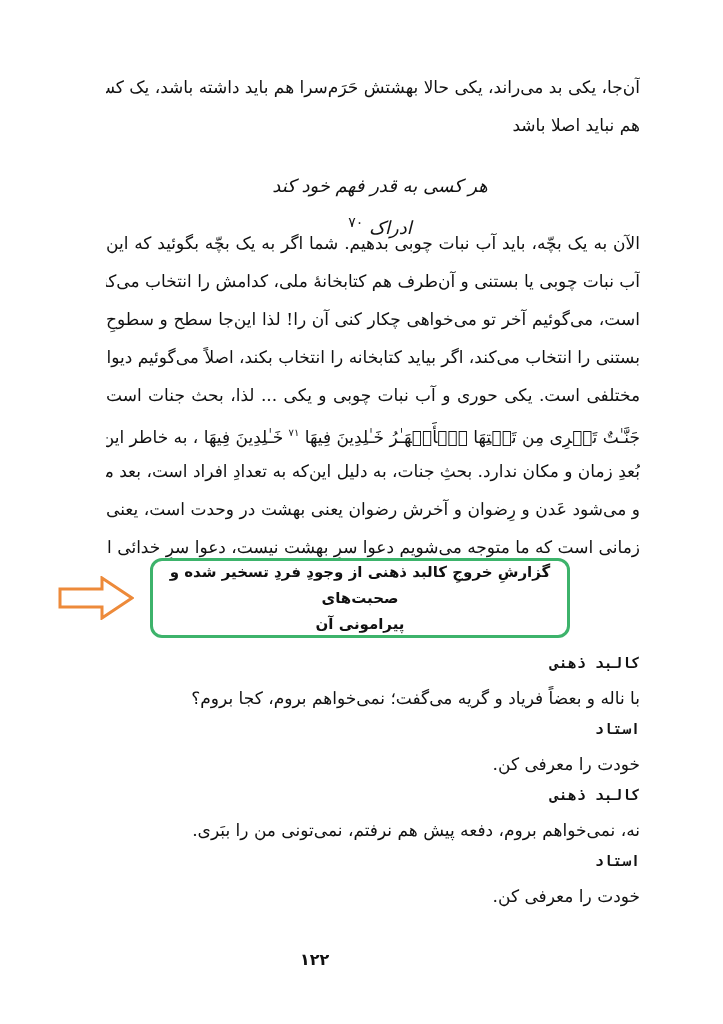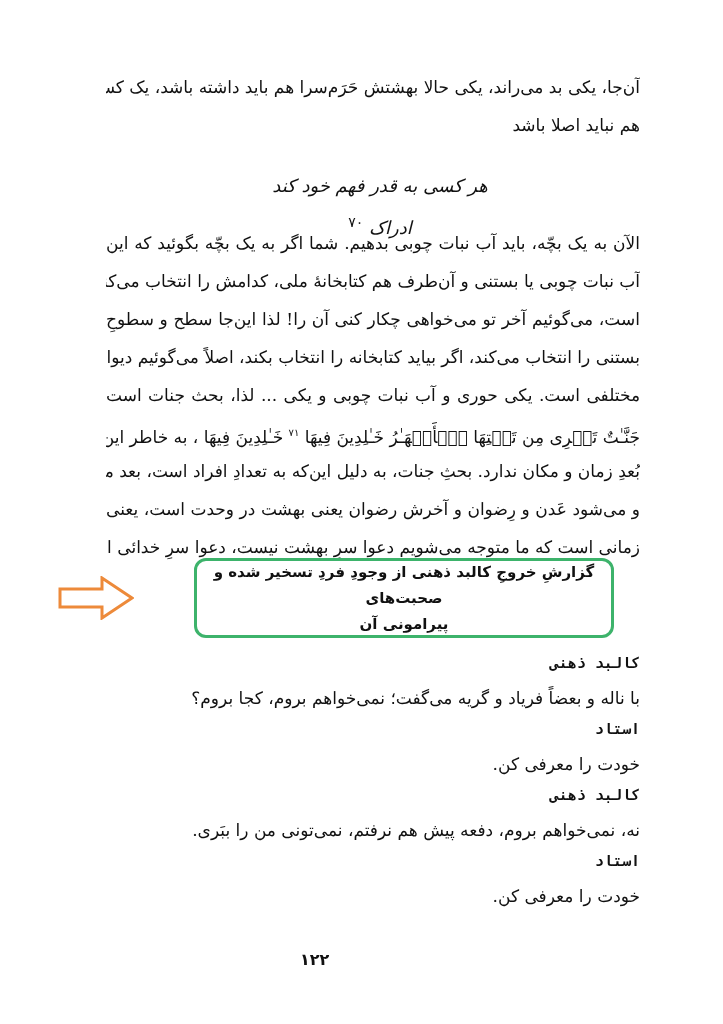--- a/index.html
+++ b/index.html
@@ -89,21 +89,20 @@
       text-align: center;
       display: flex;
       flex-direction: column;
       justify-content: center;
       align-items: center;
       font-family: "DejaVu Sans", sans-serif;
       font-weight: bold;
       font-size: 15px;
       line-height: 26px;
       background: #ffffff;
-      margin-left: 44px;
     }
     .dialog {
       position: absolute;
       left: 150px;
       width: 490px;
       direction: rtl;
       text-align: right;
     }
     .speaker {
       display: block;

